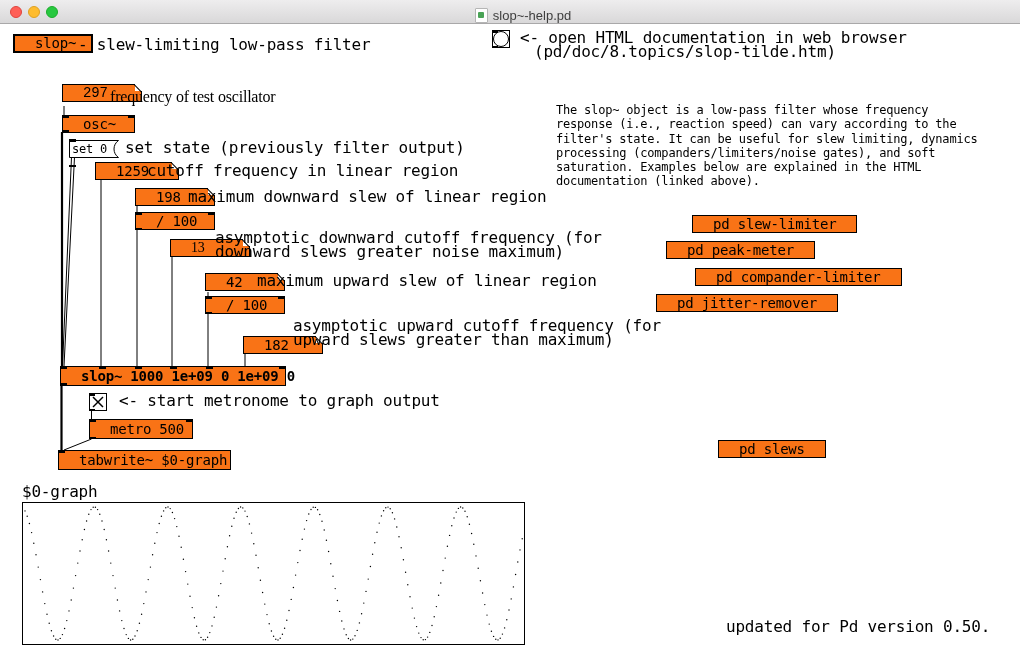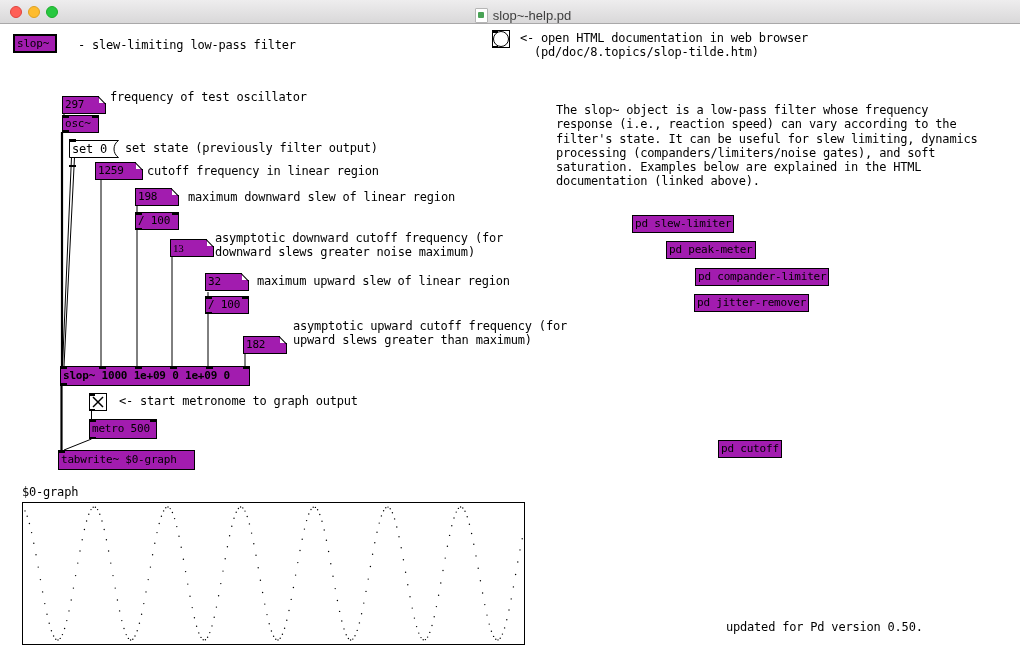--- a/index.html
+++ b/index.html
@@ -20,36 +20,36 @@
   .tlight{position:absolute;top:6px;width:12px;height:12px;border-radius:50%;}
   .title-wrap{position:absolute;left:12px;right:0;top:0;height:31px;
     display:flex;align-items:center;justify-content:center;gap:5px;padding-left:14px;}
   .win-title{font-size:13px;font-weight:500;color:#3e3e3e;letter-spacing:0;}
   .doc-icon{width:11px;height:13px;background:#fff;border:1px solid #b5b5b5;
     border-radius:1px;position:relative;}
   .doc-icon i{position:absolute;left:2px;top:3px;width:6px;height:6px;
     background:#4aa356;border-radius:1px;display:block;}
   
   .box{
-    position:absolute;background:#a21caf;border:1px solid #000;
-    font-size:11px;letter-spacing:-0.2px;line-height:16px;height:16px;
-    padding:0 2px;white-space:nowrap;z-index:2;
+    position:absolute;background:#f97316;border:1px solid #000;
+    font-size:14px;letter-spacing:-0.2px;line-height:16px;height:16px;
+    padding:0 20px;white-space:nowrap;z-index:2;
   }
   .num{overflow:visible;}
   .num::before{ 
     content:'';position:absolute;top:-1px;right:-1px;width:7px;height:7px;
     background:#fff;z-index:1;
   }
   .num::after{ 
     content:'';position:absolute;top:3px;right:-1.8px;width:10px;height:1px;
     background:#000;transform:rotate(45deg);z-index:2;
   }
   .num span{position:relative;z-index:3;}
   .cmt{
-    position:absolute;font-size:12px;letter-spacing:-0.2px;line-height:14px;
+    position:absolute;font-size:16px;letter-spacing:-0.2px;line-height:14px;
     white-space:pre-line;z-index:2;
   }
   .nub{position:absolute;width:7px;height:2.5px;background:#000;z-index:4;}
   .nub.tl{left:-1px;top:-1px}
   .nub.tr{right:-1px;top:-1px}
   .nub.bl{left:-1px;bottom:-1px}
   .cords{position:absolute;left:0;top:0;z-index:1;pointer-events:none;}
   .bang{position:absolute;width:16px;height:16px;border:1px solid #000;background:#fff;z-index:2;}
   .bang i{position:absolute;left:0px;top:0px;width:14px;height:14px;border:1px solid #000;
     border-radius:50%;background:#fff;display:block;}
@@ -100,25 +100,25 @@
 <div class="cmt" style="left:78px;top:38px;">- slew-limiting low-pass filter</div>
 
 <div class="bang" style="left:492px;top:30px;">
   <span class="nub tl" style="width:6px;"></span>
     <span class="nub bl" style="width:6px;"></span>
   <i></i>
 </div>
 <div class="cmt" style="left:520px;top:31px;">&lt;- open HTML documentation in web browser</div>
 <div class="cmt" style="left:534px;top:45px;">(pd/doc/8.topics/slop-tilde.htm)</div>
 
-<div class="box num" style="left:62px;top:96px;width:38px;">
+<div class="box num" style="left:62px;top:84px;width:38px;font-family:Liberation Mono, monospace;">
   <span class="nub tl"></span><span class="nub bl"></span>
   <span>297</span>
 </div>
-<div class="cmt" style="left:110px;top:90px;">frequency of test oscillator</div>
+<div class="cmt" style="left:110px;top:90px;font-family:Liberation Serif, serif;">frequency of test oscillator</div>
 
 <div class="box" style="left:62px;top:115px;width:31px;">
   <span class="nub tl"></span><span class="nub tr"></span><span class="nub bl" style="height:3px;"></span>
   <span>osc~</span>
 </div>
 
 <div style="position:absolute;left:69px;top:140px;width:50px;height:26px;z-index:2;">
   <svg width="50" height="18" style="position:absolute;left:0;top:0;">
     <path d="M0.5,0.5 H49.5 C43.5,4.5 43.5,13.5 49.5,17.5 H0.5 Z" fill="#fff" stroke="#000" stroke-width="1"></path>
   </svg>
@@ -147,21 +147,21 @@
 
 <div class="box num" style="left:170px;top:239px;width:38px;font-family:Liberation Serif, serif;">
   <span class="nub tl"></span><span class="nub bl"></span>
   <span>13</span>
 </div>
 <div class="cmt" style="left:215px;top:231px;">asymptotic downward cutoff frequency (for
 downward slews greater noise maximum)</div>
 
 <div class="box num" style="left:205px;top:273px;width:38px;">
   <span class="nub tl"></span><span class="nub bl"></span>
-  <span>32</span>
+  <span>42</span>
 </div>
 <div class="cmt" style="left:257px;top:274px;">maximum upward slew of linear region</div>
 
 <div class="box" style="left:205px;top:296px;width:38px;">
   <span class="nub tl"></span><span class="nub tr"></span><span class="nub bl"></span>
   <span>/ 100</span>
 </div>
 
 <div class="box num" style="left:243px;top:336px;width:38px;">
   <span class="nub tl"></span><span class="nub bl"></span>
@@ -200,34 +200,34 @@
   <span>tabwrite~ $0-graph</span>
 </div>
 
 <div class="para" style="left:556px;top:103px;width:470px;">The slop~ object is a low-pass filter whose frequency
 response (i.e., reaction speed) can vary according to the
 filter's state. It can be useful for slew limiting, dynamics
 processing (companders/limiters/noise gates), and soft
 saturation. Examples below are explained in the HTML
 documentation (linked above).</div>
 
-<div class="box" style="left:632px;top:215px;">
+<div class="box" style="left:692px;top:215px;">
   <span>pd slew-limiter</span>
 </div>
 <div class="box" style="left:666px;top:241px;">
   <span>pd peak-meter</span>
 </div>
 <div class="box" style="left:695px;top:268px;">
   <span>pd compander-limiter</span>
 </div>
-<div class="box" style="left:694px;top:294px;">
+<div class="box" style="left:656px;top:294px;">
   <span>pd jitter-remover</span>
 </div>
 <div class="box" style="left:718px;top:440px;">
-  <span>pd cutoff</span>
+  <span>pd slews</span>
 </div>
 
 <div class="cmt" style="left:726px;top:620px;">updated for Pd version 0.50.</div>
 
 <div class="cmt" style="left:22px;top:485px;">$0-graph</div>
 <div class="graph-frame" style="left:22px;top:502px;width:501px;height:141px;">
   <svg id="wave-svg" width="501" height="141">
       <circle cx="2.0" cy="7.9" r="0.7" fill="#000000"></circle>
       <circle cx="4.2" cy="13.2" r="0.7" fill="#000000"></circle>
       <circle cx="6.4" cy="20.5" r="0.7" fill="#000000"></circle>

